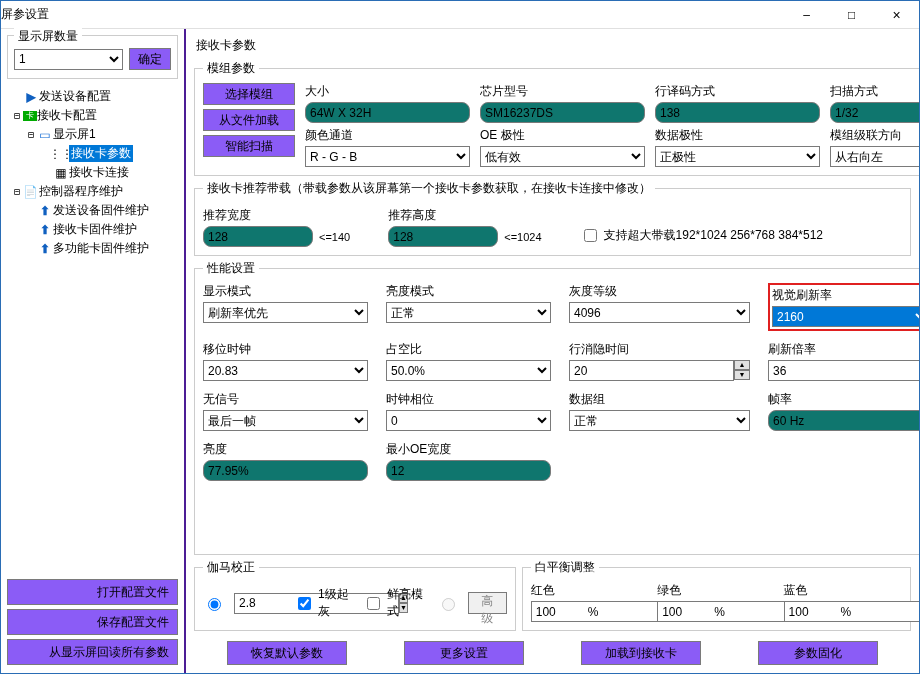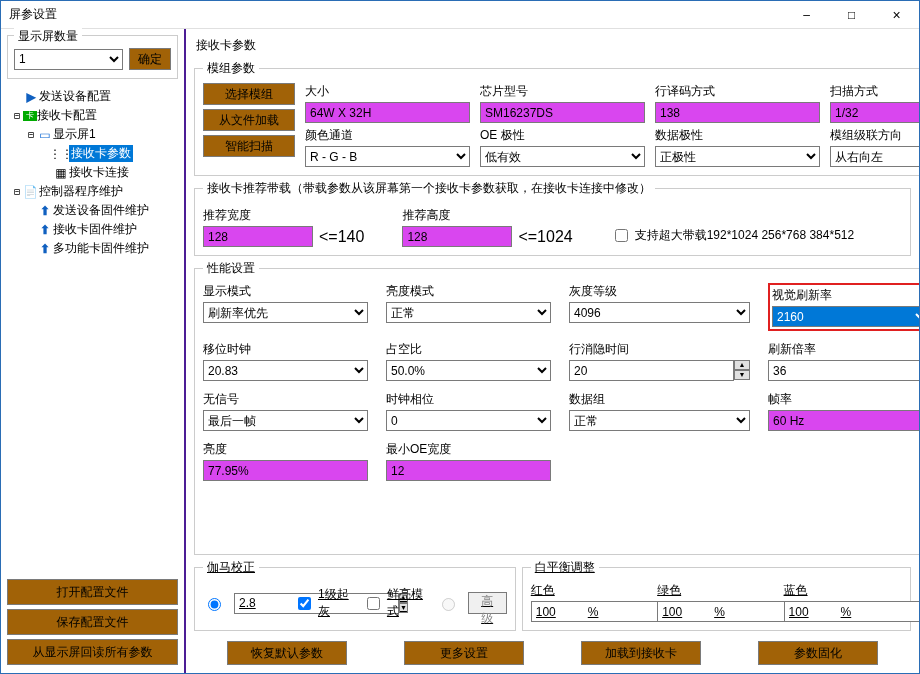--- a/index.html
+++ b/index.html
@@ -1,61 +1,61 @@
 <!DOCTYPE html>
 <html><head>
 <meta charset="utf-8">
 <style>
 * { box-sizing: border-box; font-family: "Microsoft YaHei", sans-serif; font-size: 12px; }
 body { margin: 0; background: #fff; }
 .window { width: 920px; height: 674px; border: 1px solid #2a6db5; display: flex; flex-direction: column; }
-.titlebar { height: 28px; background: #fff; display: flex; align-items: center; padding-left: 8px; border-bottom: 1px solid #e0e0e0; }
+.titlebar { height: 28px; background: #fff; display: flex; align-items: center; border-bottom: 1px solid #e0e0e0; }
 .titlebar .title { flex: 1; }
 .titlebar .btn { width: 45px; height: 28px; display: flex; align-items: center; justify-content: center; cursor: pointer; }
 .main { flex: 1; display: flex; }
 .left-panel { width: 185px; border-right: 2px solid #4c1d95; display: flex; flex-direction: column; padding: 4px; }
 .count-group { border: 1px solid #ccc; margin: 2px; padding: 6px 6px 8px 6px; position: relative; }
 .count-group .legend { position: absolute; top: -8px; left: 6px; background: #fff; padding: 0 4px; }
 .count-row { display: flex; gap: 6px; align-items: center; margin-top: 6px; }
 select.combo { height: 21px; border: 1px solid #7a7a7a; background: #fff; }
-.btn-std { height: 22px; border: 1px solid #7a7a7a; background: #a16207; cursor: pointer; padding: 0 8px; }
+.btn-std { height: 22px; border: 1px solid #7a7a7a; background: #8b5cf6; cursor: pointer; padding: 0 8px; }
 .tree { flex: 1; padding: 6px 2px; overflow: auto; }
 .tree-item { display: flex; align-items: center; padding: 1px 0; cursor: pointer; white-space: nowrap; }
 .tree-item .toggle { width: 12px; text-align: center; font-family: monospace; font-size: 10px; }
 .tree-item .glyph { width: 16px; display: inline-flex; justify-content: center; align-items: center; }
 .tree-item.selected .label { background: #0078d7; color: #fff; padding: 0 2px; }
 .tree-l1 { padding-left: 4px; }
 .tree-l2 { padding-left: 18px; }
 .tree-l3 { padding-left: 34px; }
 .left-buttons { padding: 2px; }
-.left-buttons button { width: 100%; height: 26px; margin: 2px 0; }
+.left-buttons button { width: 100%; height: 26px; margin: 2px 0; text-align: right; }
 .right-panel { flex: 1; padding: 4px 8px 8px 8px; display: flex; flex-direction: column; gap: 4px; overflow: hidden; }
 .section-title { padding: 4px 2px 2px 2px; }
 fieldset { border: 1px solid #ccc; padding: 6px 8px 8px 8px; margin: 0; }
 legend { padding: 0 4px; }
 .grid { display: grid; grid-template-columns: repeat(4, 1fr) auto; gap: 4px 10px; align-items: start; }
 .field { display: flex; flex-direction: column; gap: 2px; }
 .field label { font-size: 12px; }
 .field .control { height: 21px; }
 input.txt { height: 21px; border: 1px solid #7a7a7a; padding: 0 4px; background: #fff; }
-input.txt[readonly] { background: #d946ef; }
+input.txt[readonly] { background: #0f766e; border-radius: 8px; }
 .btn-col { display: flex; flex-direction: column; gap: 4px; }
 .btn-col button { width: 92px; height: 22px; }
 .rec-row { display: flex; align-items: flex-end; gap: 8px; margin-top: 4px; }
 .rec-field { display: flex; flex-direction: column; gap: 2px; }
-.hint { font-size: 16px; }
+.hint { font-size: 11px; }
 .perf-grid { display: grid; grid-template-columns: repeat(4, 1fr); gap: 10px 18px; }
 .hl-red { border: 2px solid #e02020; padding: 2px; }
 .hl-red-inline { outline: 2px solid #e02020; outline-offset: 2px; }
 .checkbox-row { display: flex; align-items: center; gap: 4px; }
 .spinner-wrap { display: flex; }
 .spinner-wrap input { flex: 1; }
 .spinner-btns { display: flex; flex-direction: column; width: 16px; }
 .spinner-btns span { height: 10px; border: 1px solid #7a7a7a; background: #e1e1e1; font-size: 7px; line-height: 7px; text-align: center; cursor: pointer; }
-.bottom-row { display: flex; gap: 6px; text-decoration: underline; }
+.bottom-row { display: flex; gap: 6px; }
 .gamma-box { flex: 1.8; }
 .wb-box { flex: 2.2; }
 .gamma-row { display: flex; align-items: center; gap: 10px; margin-top: 4px; }
 .wb-grid { display: grid; grid-template-columns: repeat(3, 1fr); gap: 8px; }
 .wb-field { display: flex; flex-direction: column; gap: 2px; }
 .wb-ctrl { display: flex; align-items: center; gap: 2px; }
 .footer-btns { display: flex; gap: 57px; justify-content: center; padding: 6px 0 0 0; }
 .footer-btns button { width: 120px; height: 24px; }
 .blue-arrow { color: #1060c0; font-weight: bold; }
 .up-arrow { color: #1060c0; font-weight: bold; }

